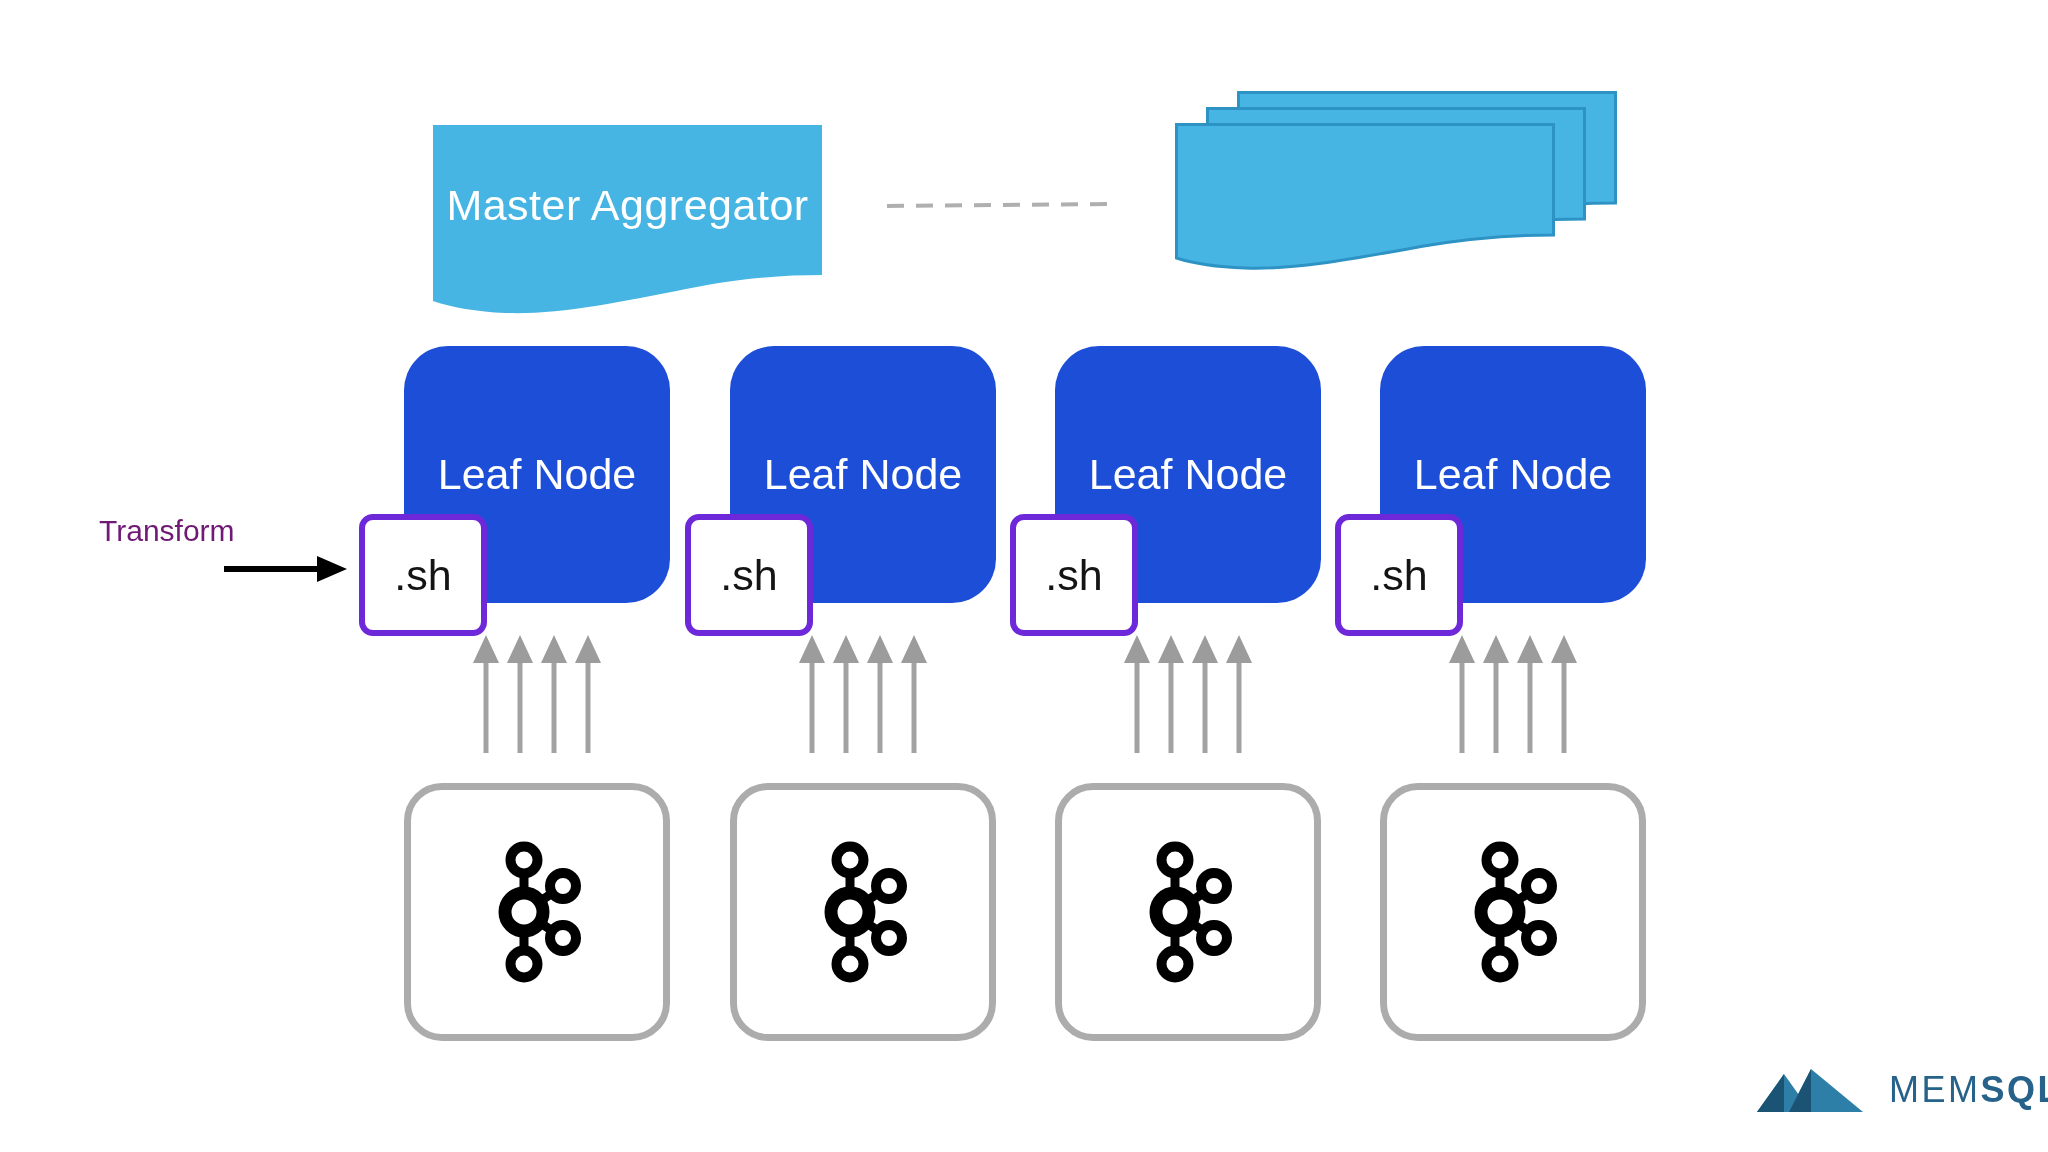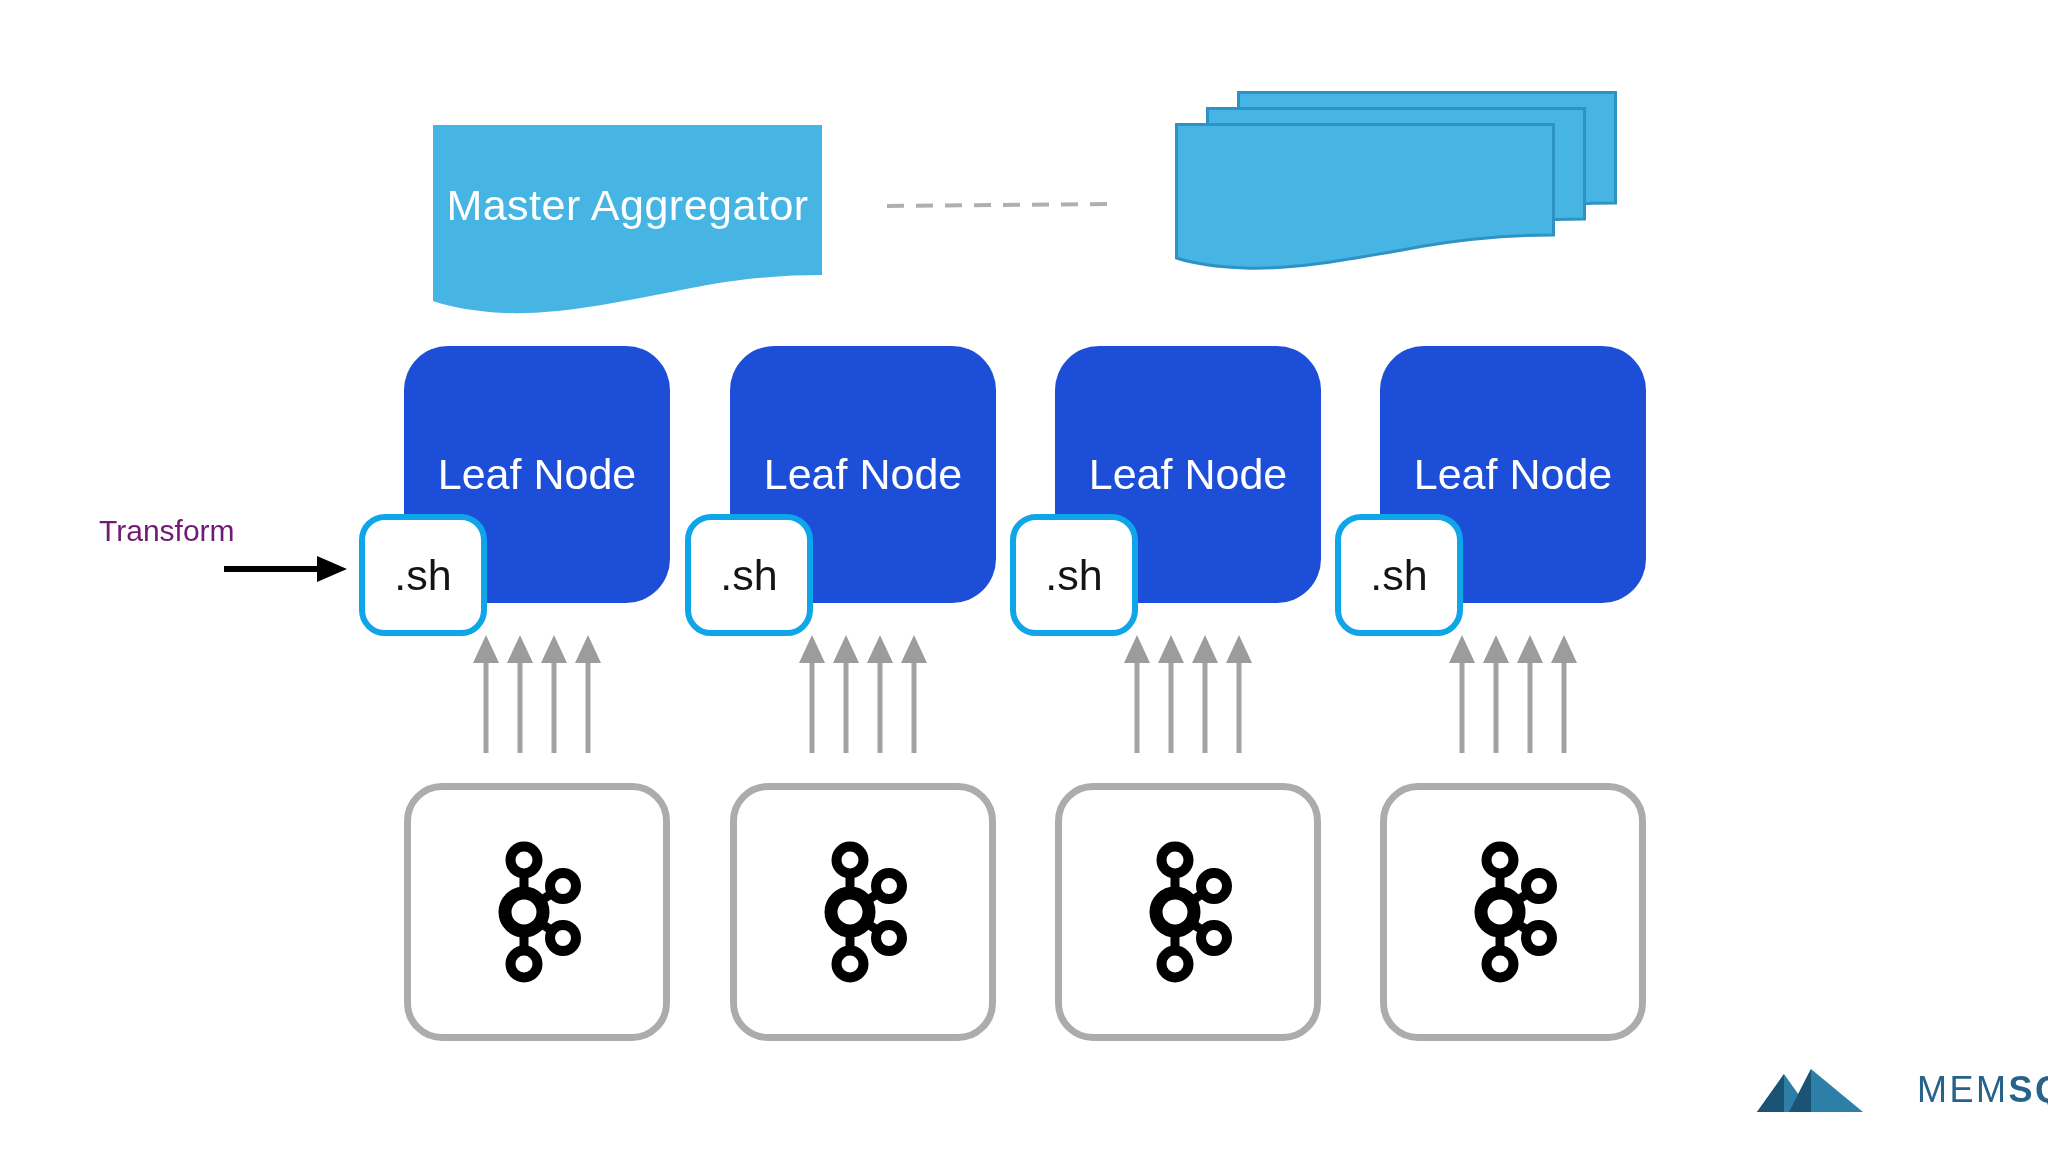--- a/index.html
+++ b/index.html
@@ -12,40 +12,40 @@
     position:absolute;display:flex;align-items:center;justify-content:center;
     color:#ffffff;font-size:43px;letter-spacing:0.5px;white-space:nowrap;
   }
   .doc-stack svg{position:absolute;}
   .leaf{
     position:absolute;top:346px;width:266px;height:257px;border-radius:44px;
     background:#1d4ed8;display:flex;align-items:center;justify-content:center;
     color:#ffffff;font-size:43px;white-space:nowrap;
   }
   .sh-box{
-    position:absolute;top:514px;width:128px;height:122px;border-radius:26px;
-    background:#ffffff;border:6px solid #0ea5e9;box-sizing:border-box;
+    position:absolute;top:514px;width:128px;height:122px;border-radius:14px;
+    background:#ffffff;border:6px solid #6d28d9;box-sizing:border-box;
     display:flex;align-items:center;justify-content:center;
     color:#141414;font-size:43px;
   }
   .kafka-box{
     position:absolute;top:783px;width:266px;height:258px;border-radius:38px;
     background:#ffffff;border:7px solid #ACACAC;box-sizing:border-box;
     display:flex;align-items:center;justify-content:center;
   }
   .arrow-group{position:absolute;top:630px;}
   .transform-label{
     position:absolute;left:99px;top:514px;color:#701a75;font-size:30px;white-space:nowrap;
   }
   .logo{
     position:absolute;left:1753px;top:1064px;height:52px;
     display:flex;align-items:center;gap:24px;
   }
   .logo-text{font-size:36px;letter-spacing:2.5px;color:#26628A;white-space:nowrap;}
-  .logo-text .light{font-weight:400;margin-left:28px;}
+  .logo-text .light{font-weight:400;}
   .logo-text .bold{font-weight:700;}
 </style>
 </head>
 <body>
 
 <div class="canvas">
 
   <div class="abs" style="left:433px;top:125px;width:312px;height:190px;">
     <svg width="389" height="190" viewBox="0 0 389 190">
       <path d="M0,0 H389 V150 C350,150 308,153 253,164 C183,178 124,190 72,188 C45,187 17,182 0,176 Z" fill="#47B5E3"></path>

